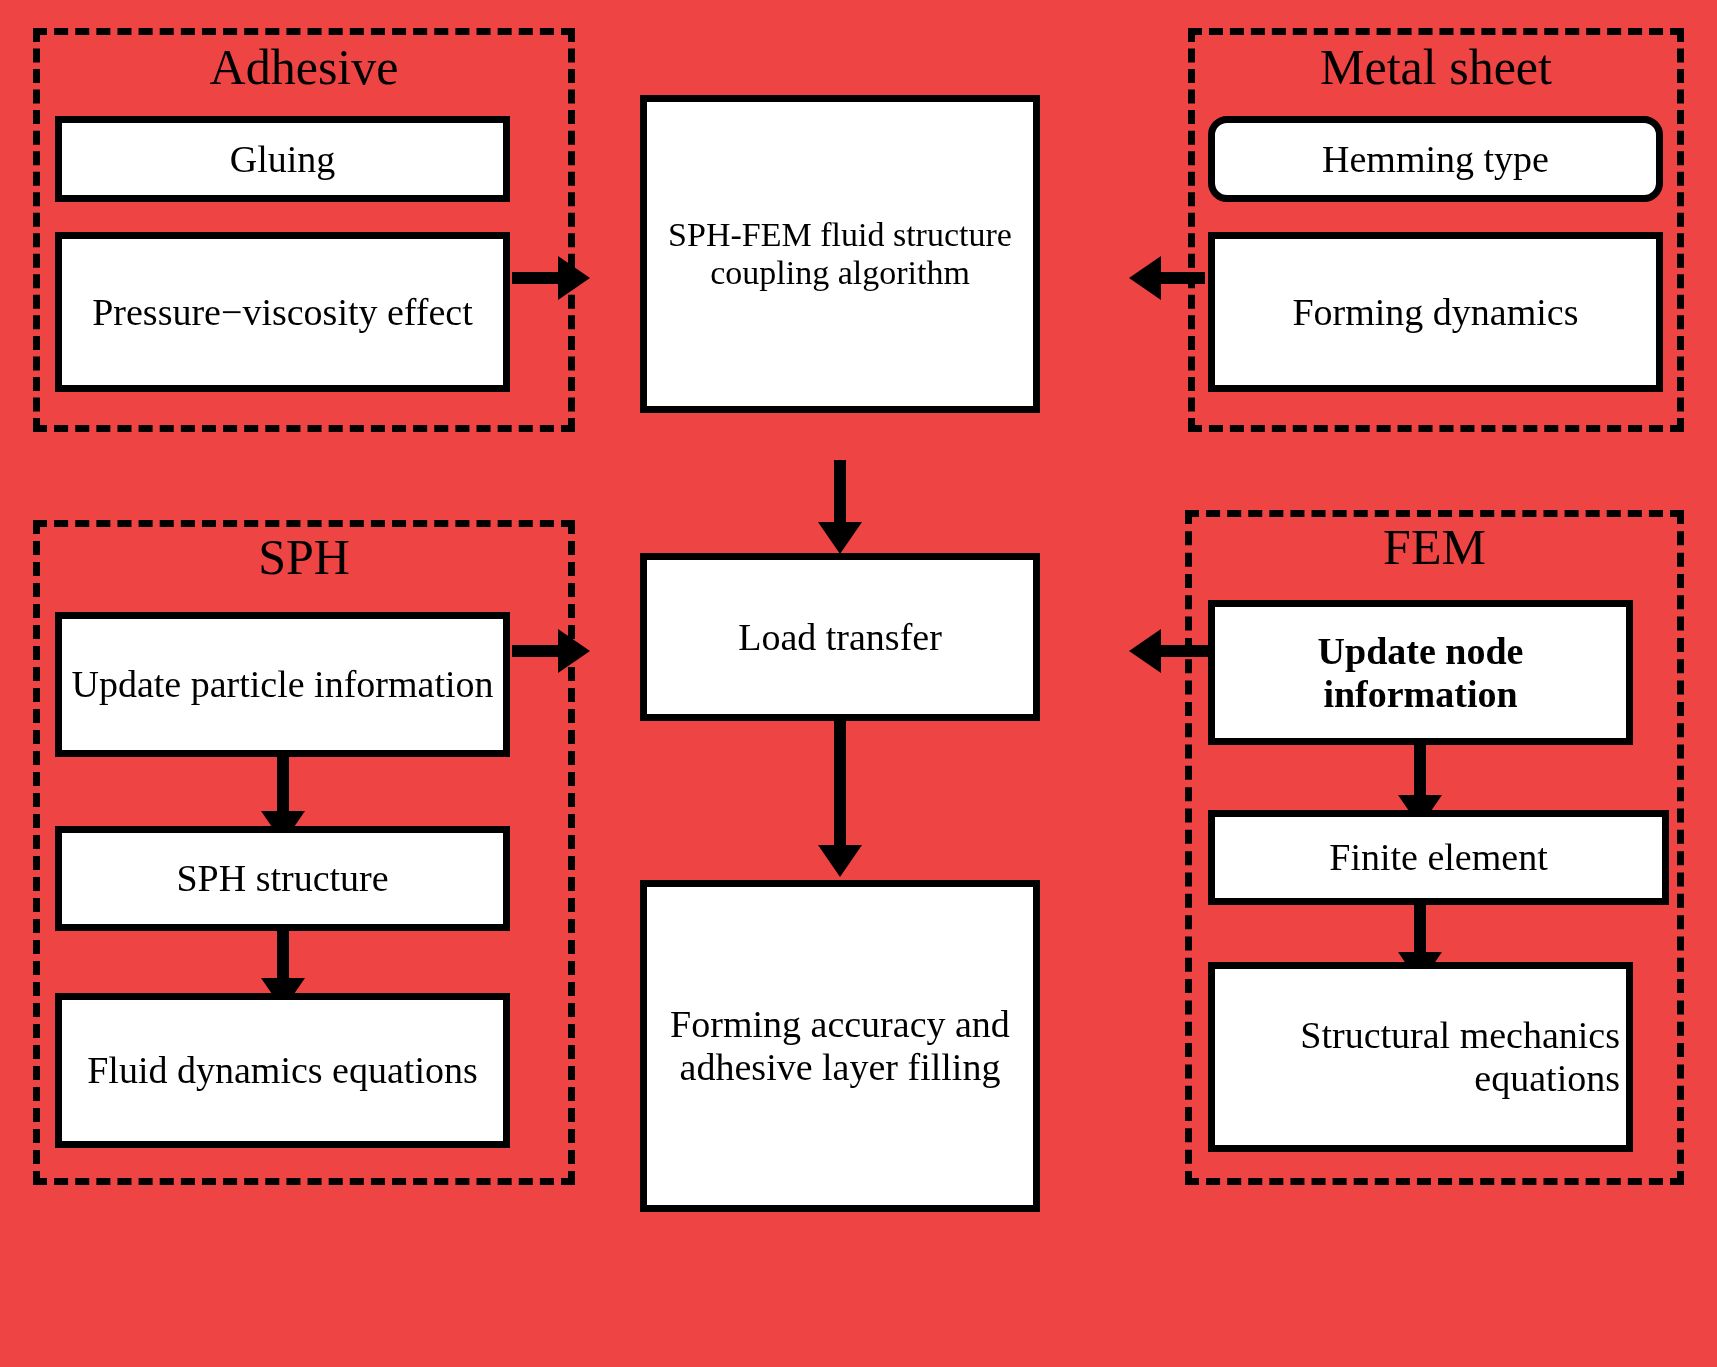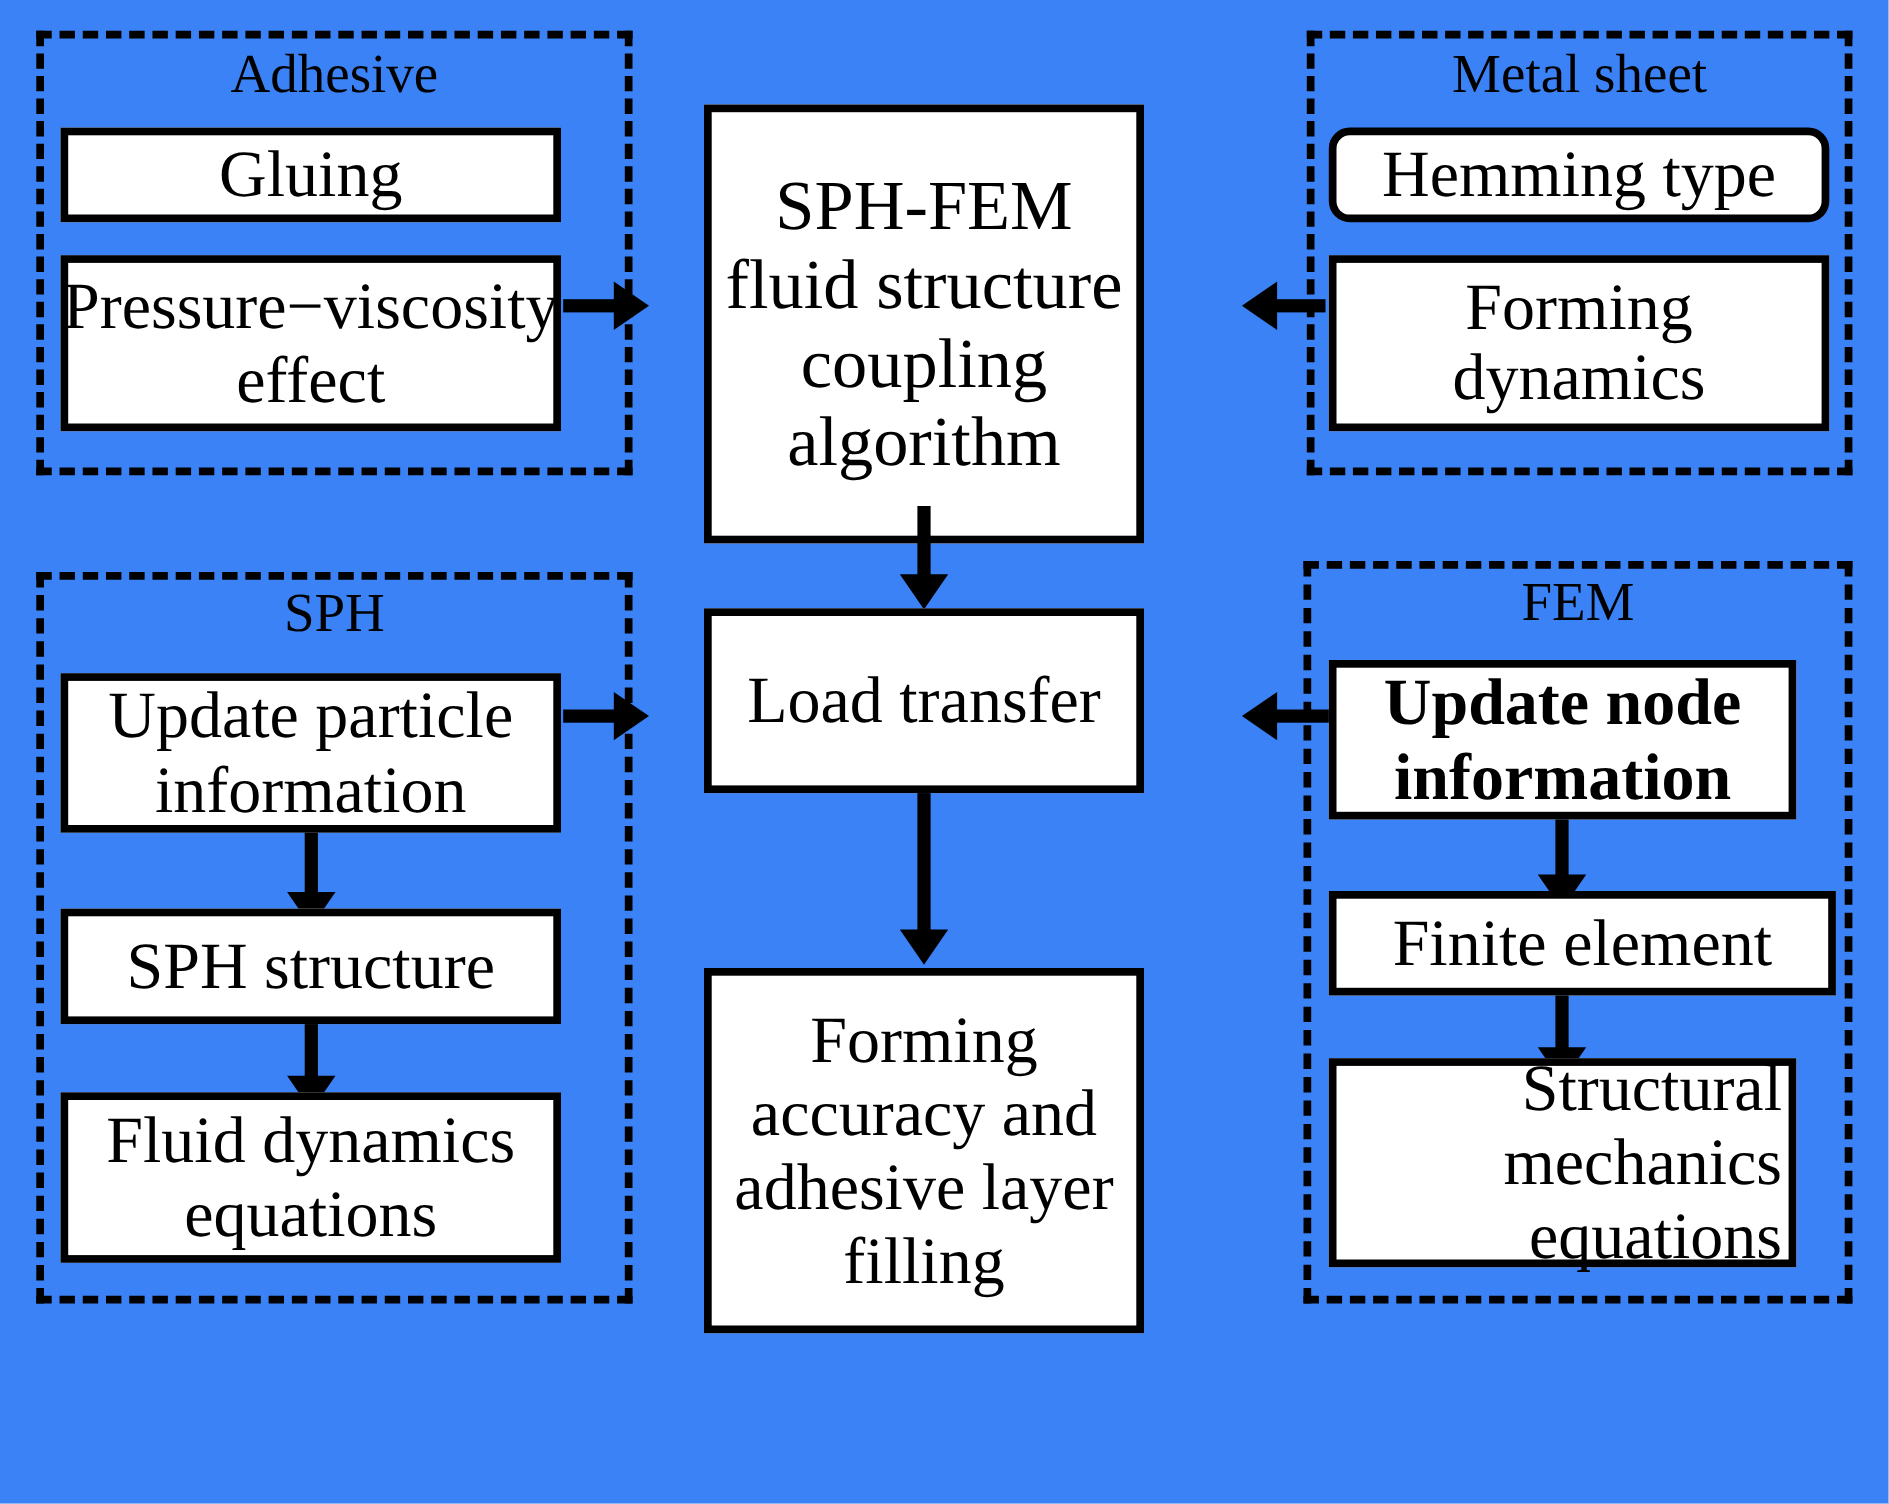--- a/index.html
+++ b/index.html
@@ -4,21 +4,21 @@
 <style>
   html, body {
     margin: 0;
     padding: 0;
     background: #ffffff;
   }
   #canvas {
     position: relative;
     width: 1717px;
     height: 1367px;
-    background: #3b82f6;
+    background: #ef4444;
     font-family: "Liberation Serif", "DejaVu Serif", serif;
     color: #000000;
     overflow: hidden;
   }
   .group {
     position: absolute;
     border: 7px dashed #000000;
     box-sizing: border-box;
     background: transparent;
   }
@@ -34,21 +34,21 @@
   }
   .nodebox {
     position: absolute;
     border: 7px solid #000000;
     box-sizing: border-box;
     background: #ffffff;
     display: flex;
     align-items: center;
     justify-content: center;
     text-align: center;
-    font-size: 60px;
+    font-size: 38px;
     line-height: 1.06;
     padding: 2px 6px;
     color: #000000;
   }
   .nodebox.tight { line-height: 1.12; }
   .arrow-v {
     position: absolute;
     width: 0;
     height: 0;
   }
@@ -120,21 +120,21 @@
 
   <div class="nodebox" style="left:1208px; top:116px; width:455px; height:86px;border-radius:19px;">Hemming type</div>
 
   <div class="nodebox" style="left:1208px; top:232px; width:455px; height:160px;">Forming dynamics</div>
 
   <div class="arrow-h" style="left:1143px; top:278px;">
     <div class="shaft-h" style="left:0; width:62px;"></div>
     <div class="head-l" style="left:-14px;"></div>
   </div>
 
-  <div class="nodebox tight" style="left:640px; top:95px; width:400px; height:399px; font-size:64px;">SPH-FEM fluid structure coupling algorithm</div>
+  <div class="nodebox tight" style="left:640px; top:95px; width:400px; height:318px; font-size:34px;">SPH-FEM fluid structure coupling algorithm</div>
 
   <div class="arrow-v" style="left:840px; top:460px;">
     <div class="shaft" style="height:70px;"></div>
     <div class="head" style="top:62px;"></div>
   </div>
 
   <div class="nodebox" style="left:640px; top:553px; width:400px; height:168px;">Load transfer</div>
 
   <div class="arrow-v" style="left:840px; top:721px;">
     <div class="shaft" style="height:132px;"></div>

